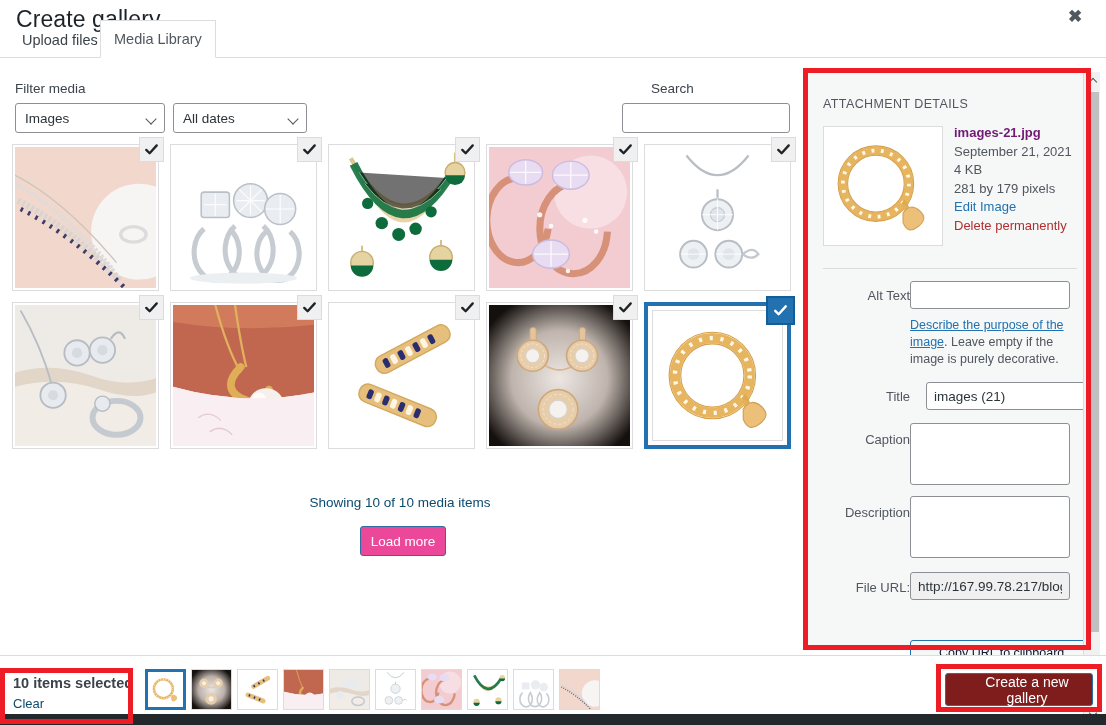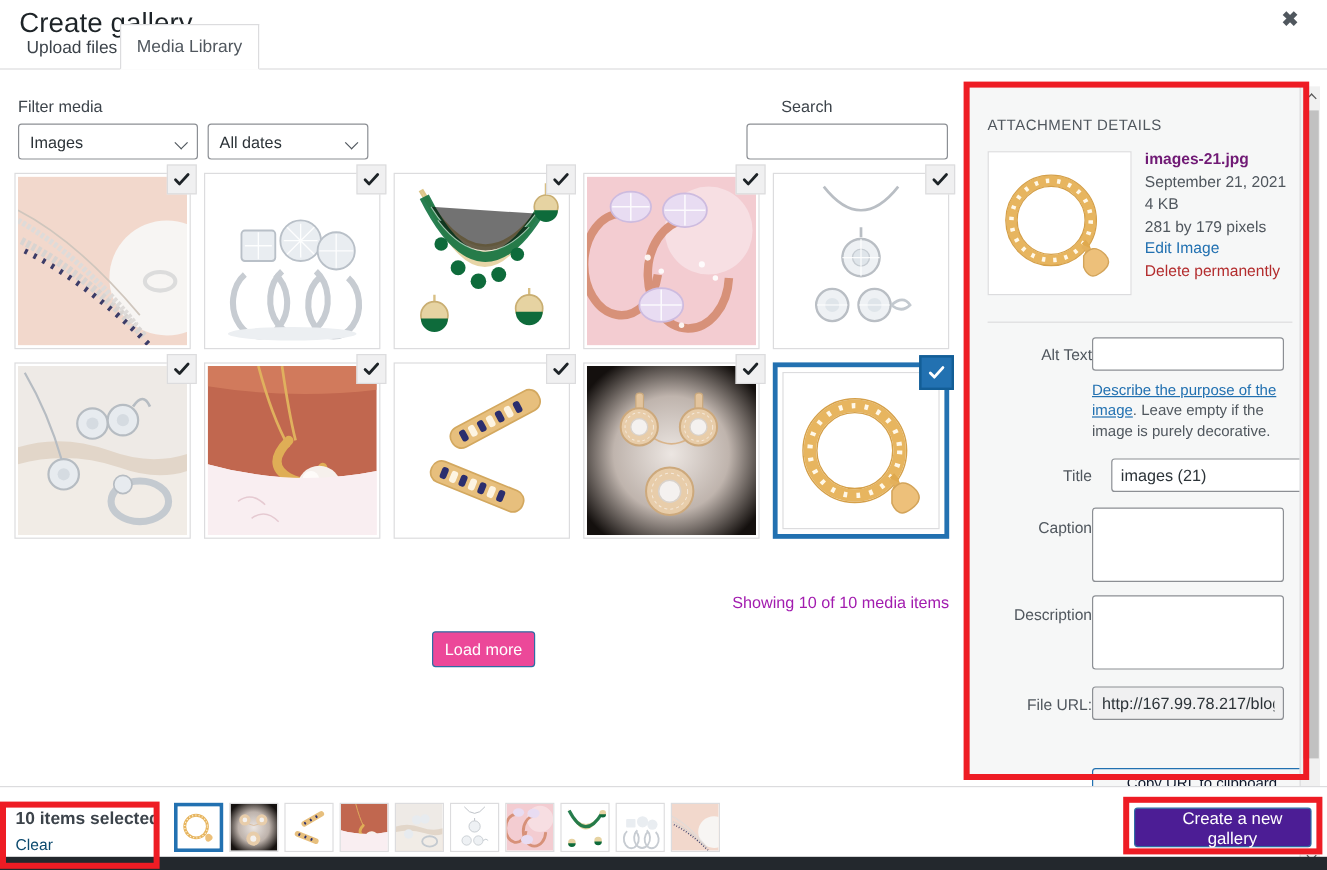--- a/index.html
+++ b/index.html
@@ -169,23 +169,23 @@
     right: -8px; top: -10px;
     width: 29px; height: 29px;
   }
   .grid-item.selected .check .ck-path { stroke: #fff; }
 
   
   .showing-text {
     position: absolute;
     left: 9px; top: 495px;
     width: 782px;
-    text-align: right;
+    text-align: center;
     font-size: 13.5px;
-    color: #a21caf;
+    color: #0c4a6e;
   }
   .load-more {
     position: absolute;
     left: 360px; top: 526px;
     width: 86px; height: 30px;
     background: #ec4899;
     border: 1px solid #2e6da4;
     border-radius: 3px;
     color: #fff;
     font-family: inherit;
@@ -364,21 +364,21 @@
     position: relative;
     cursor: pointer;
   }
   .film-item.active {
     border: 3px solid #2271b1;
   }
   .create-gallery-btn {
     position: absolute;
     left: 945px; top: 673px;
     width: 148px; height: 33px;
-    background: #4c1d95;
+    background: #7f1d1d;
     border: 1px solid #2e6da4;
     border-radius: 3px;
     color: #fff;
     font-family: inherit;
     font-size: 14px;
     cursor: pointer;
     display: flex; align-items: center; justify-content: center; padding-left: 22px;
   }
   .bottom-bar {
     position: absolute;

